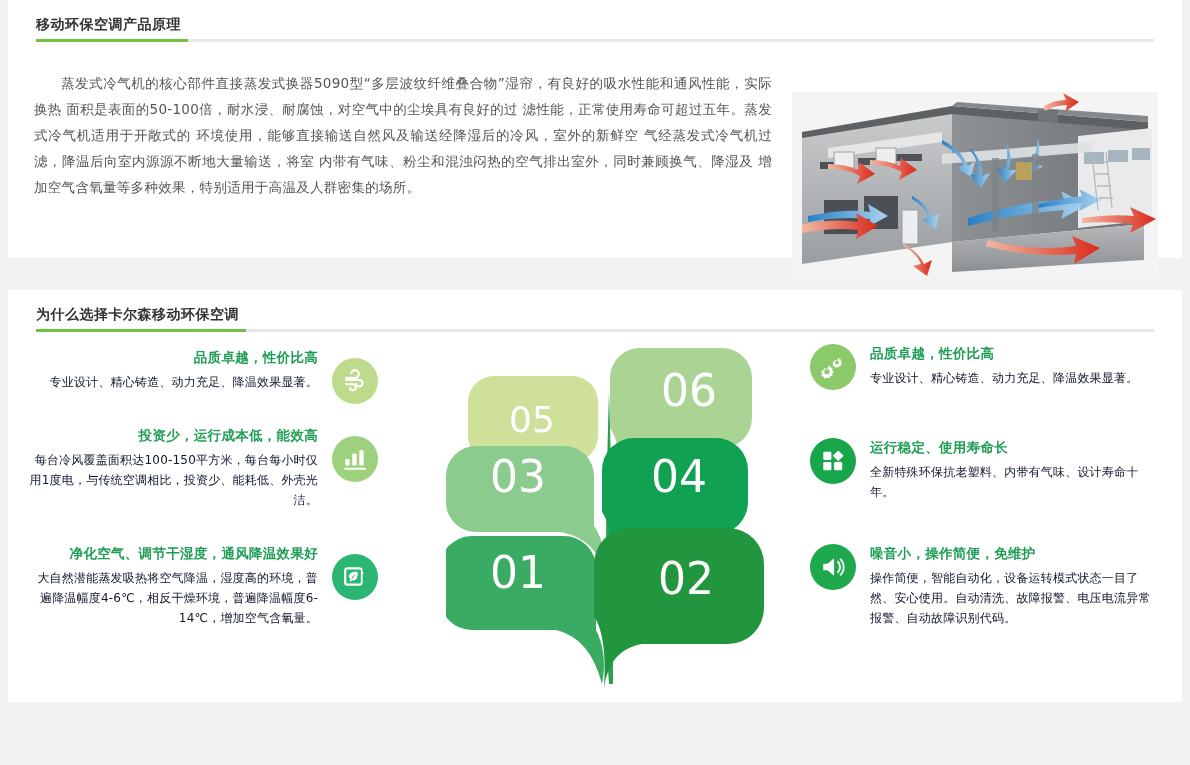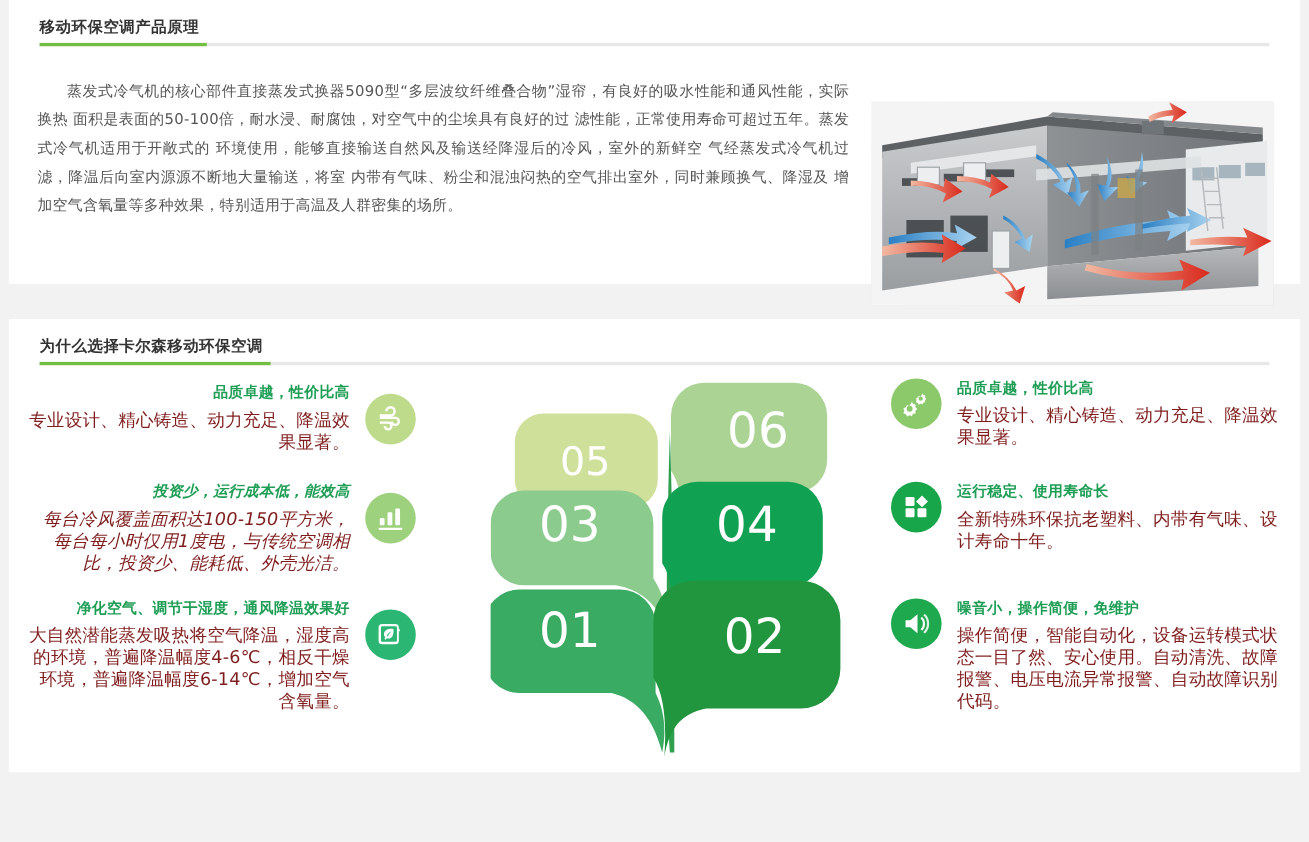--- a/index.html
+++ b/index.html
@@ -116,29 +116,29 @@
 
   .feat-title {
     font-size: 13.5px;
     font-weight: bold;
     color: #1e9e55;
     line-height: 22px;
     margin-bottom: 4px;
     letter-spacing: .3px;
   }
   .feat-desc {
-    font-size: 16px;
-    color: #7f1d1d;
+    font-size: 12px;
+    color: #0f172a;
     line-height: 20px;
     letter-spacing: .2px;
   }
 
   
   #feature-left-1  { top: 14px; }
-  #feature-left-2  { top: 104px; font-style: italic; }
+  #feature-left-2  { top: 92px; }
   #feature-left-3  { top: 210px; }
   #feature-right-1 { top: 10px; }
   #feature-right-2 { top: 104px; }
   #feature-right-3 { top: 210px; }
 
   
   .leaf-graphic {
     position: absolute;
     left: 438px;
     top: 0px;

